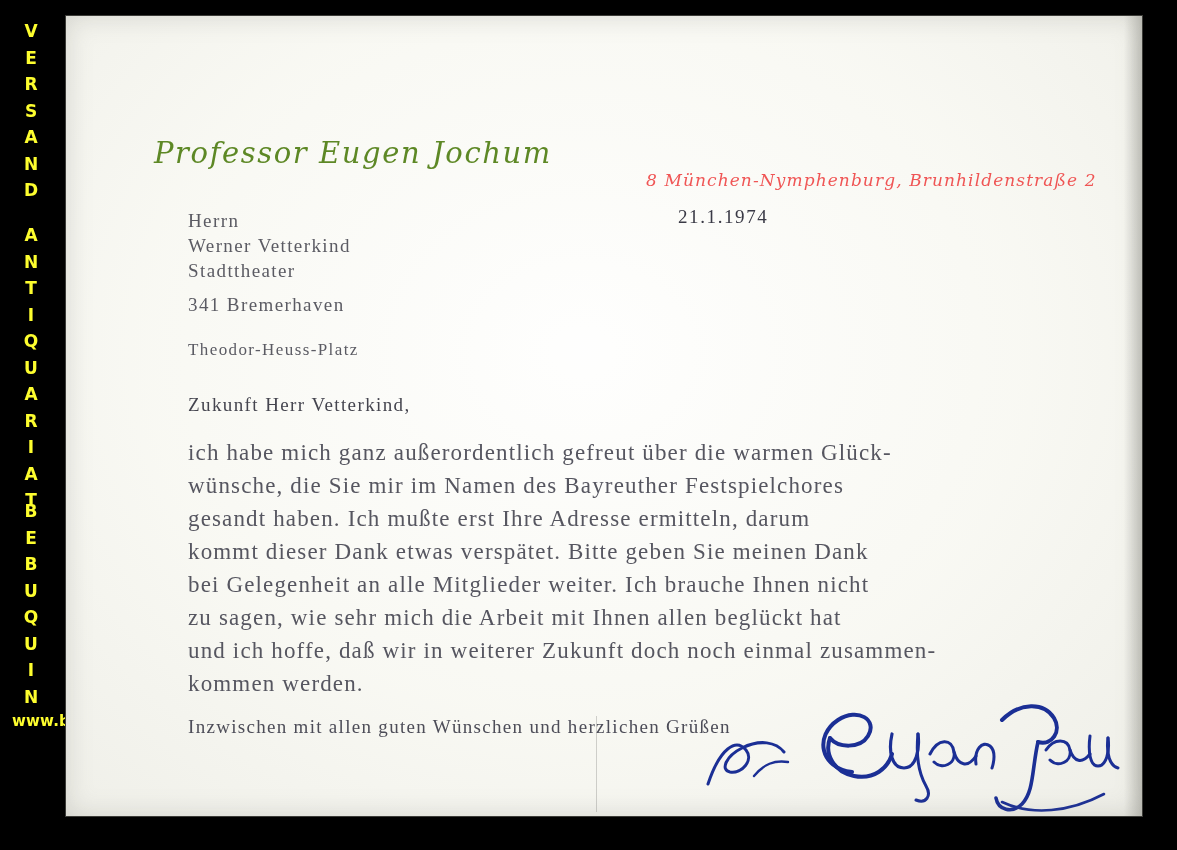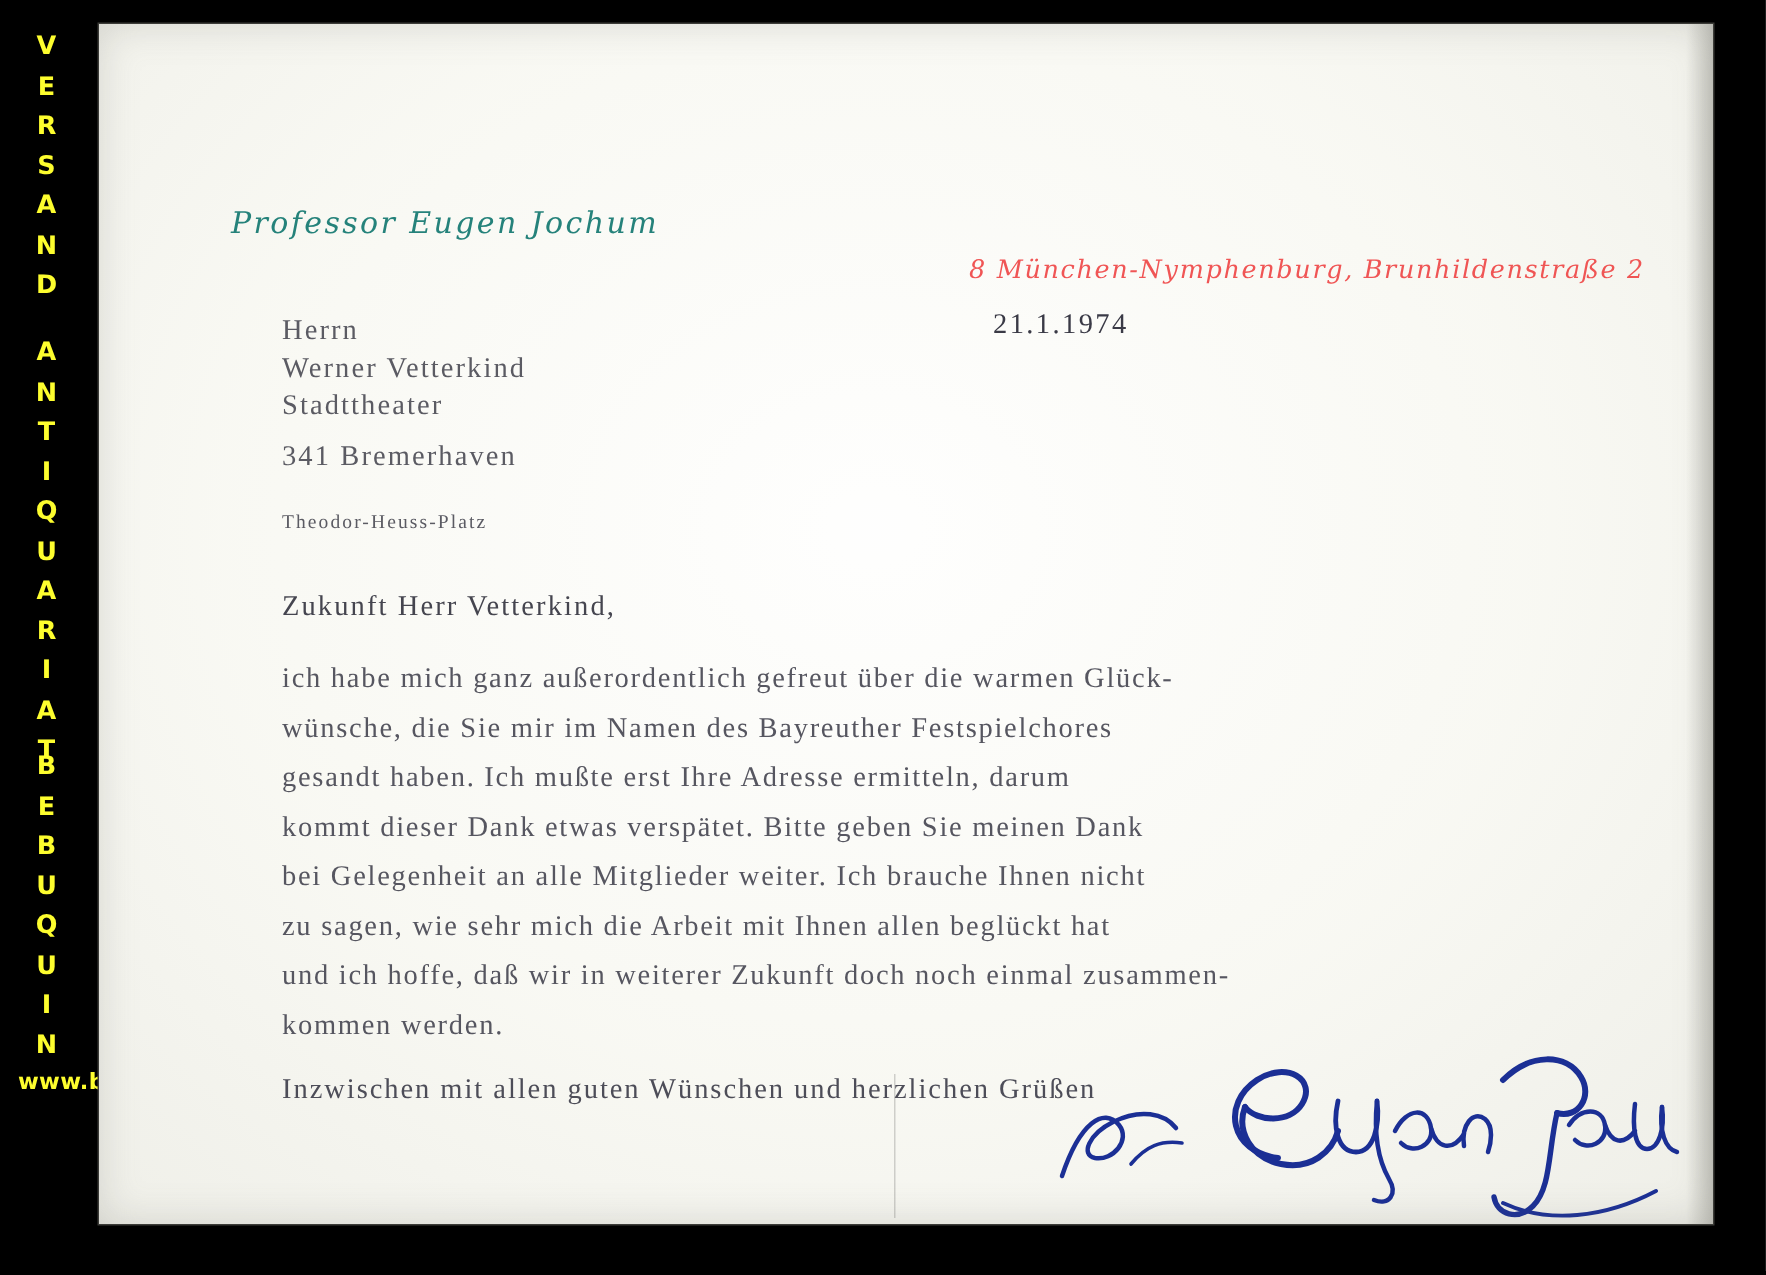--- a/index.html
+++ b/index.html
@@ -105,22 +105,22 @@
     pointer-events: none;
   }
 
   
   #letterhead-name {
     position: absolute;
     left: 88px;
     top: 120px;
     font-family: "DejaVu Serif", serif;
     font-style: italic;
-    font-size: 20px;
-    color: #0f766e;
+    font-size: 29px;
+    color: #4d7c0f;
     letter-spacing: 1.6px;
     white-space: nowrap;
     opacity: 0.9;
   }
   #letterhead-address {
     position: absolute;
     left: 580px;
     top: 118px;
     font-family: "DejaVu Serif", serif;
     font-style: italic;
@@ -134,21 +134,21 @@
   }
 
   
   .tw {
     position: absolute;
     font-family: Liberation Serif, serif;
     color: #4a4a52;
     white-space: pre;
   }
   #date-line {
-    left: 596px;
+    left: 612px;
     top: 190px;
     font-size: 19px;
     letter-spacing: 1.6px;
     color: #3a3a46;
   }
   #recipient-block {
     left: 122px;
     top: 192px;
     font-size: 19px;
     letter-spacing: 1.4px;
@@ -158,36 +158,36 @@
   #recipient-city {
     left: 122px;
     top: 278px;
     font-size: 19px;
     letter-spacing: 1.4px;
     color: #5b5b63;
   }
   #recipient-street {
     left: 122px;
     top: 324px;
-    font-size: 13px;
+    font-size: 17px;
     letter-spacing: 1.4px;
     color: #5b5b63;
   }
   #salutation {
     left: 122px;
     top: 378px;
     font-size: 19px;
     letter-spacing: 1.4px;
     color: #45454f;
   }
   #body-text {
     left: 122px;
     top: 420px;
     width: 940px;
-    font-size: 19px;
+    font-size: 23px;
     letter-spacing: 1.15px;
     line-height: 33px;
     color: #565660;
   }
   #closing-line {
     left: 122px;
     top: 700px;
     font-size: 19px;
     letter-spacing: 1.3px;
     color: #4d4d58;

